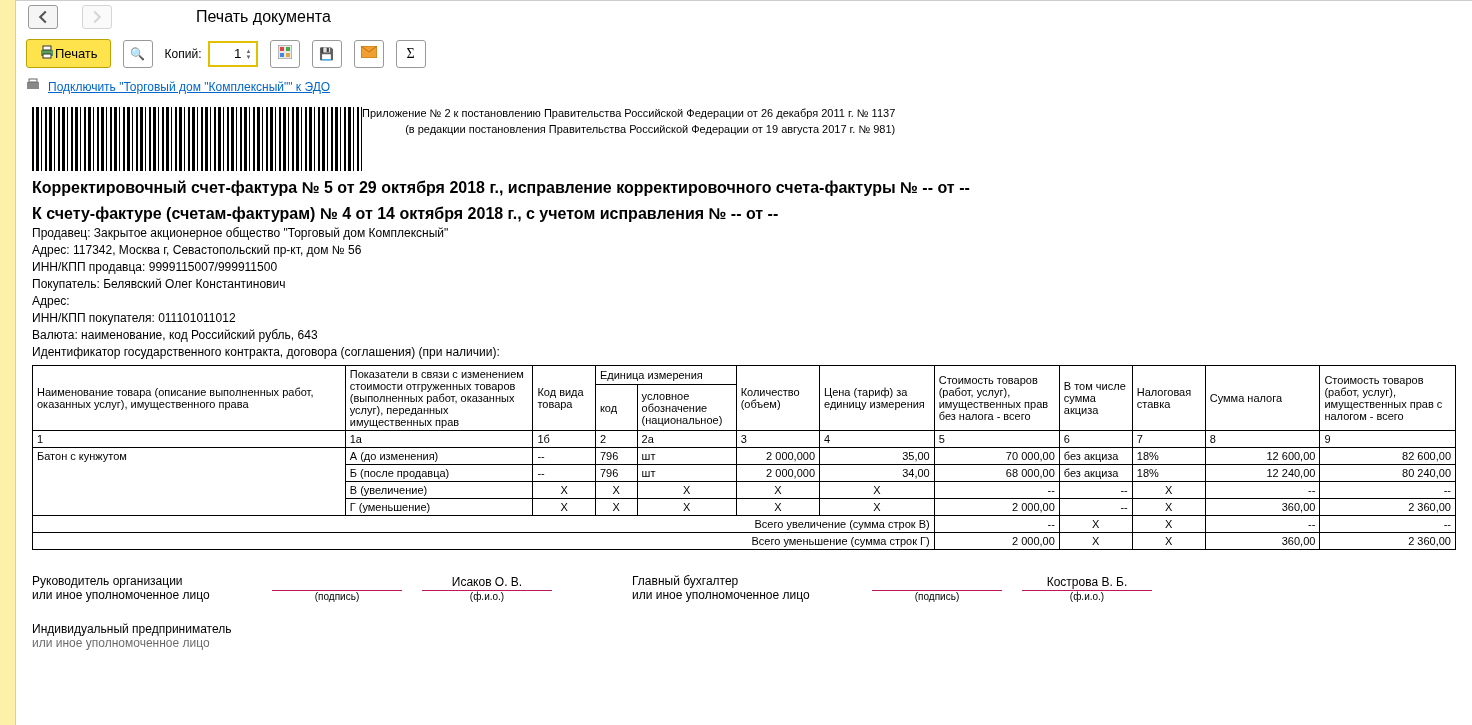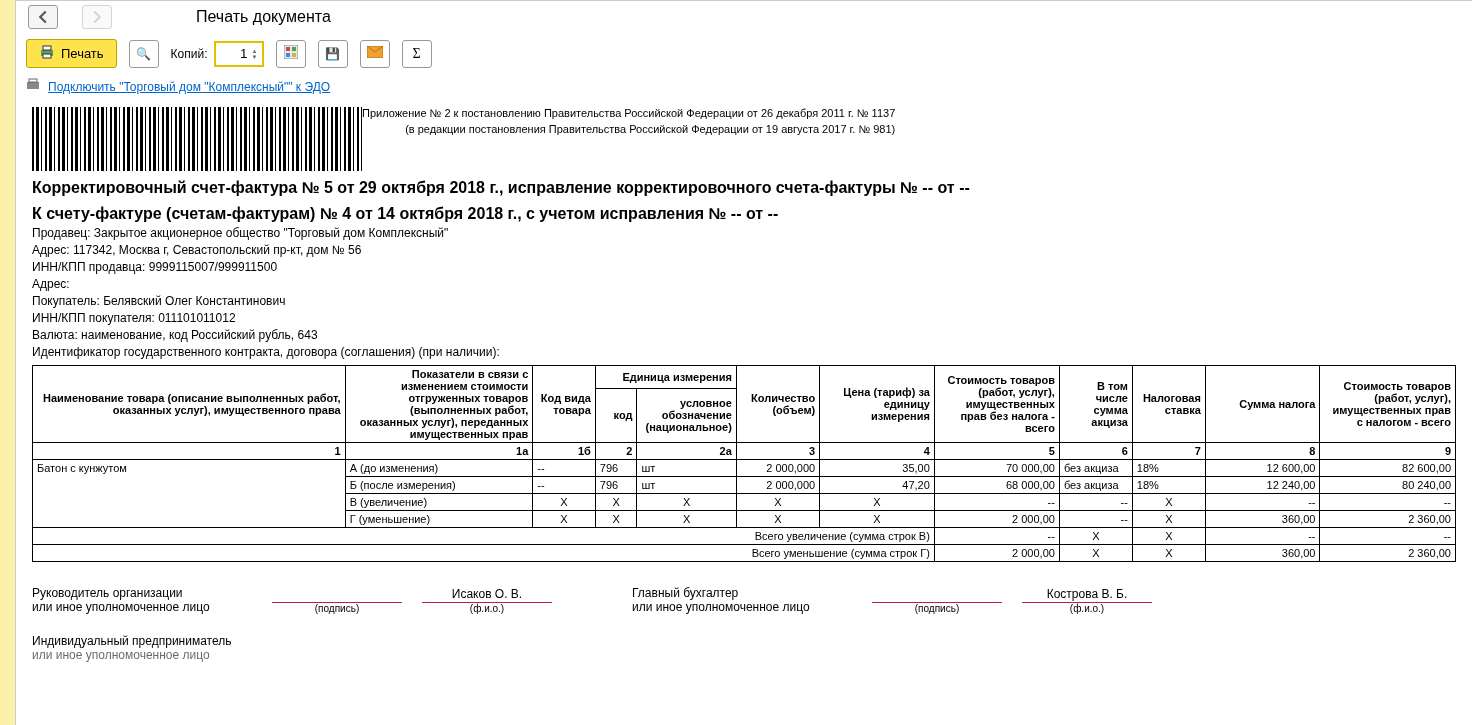--- a/index.html
+++ b/index.html
@@ -4,36 +4,36 @@
 <style>
 *{box-sizing:border-box;margin:0;padding:0}
 body{font-family:Arial,sans-serif;font-size:12px;background:#fff;color:#000}
 .app{display:flex;height:725px}
 .sidebar-stub{width:16px;background:#fdf0a8;border-right:1px solid #ccc}
 .main{flex:1;overflow:auto;border-top:1px solid #ccc}
 .topbar{display:flex;align-items:center;padding:4px 12px;gap:24px}
 .navbtn{width:30px;height:24px;border:1px solid #999;border-radius:3px;background:#f5f5f5;display:flex;align-items:center;justify-content:center;cursor:pointer}
 .title{font-size:16px;margin-left:60px}
 .toolbar{display:flex;align-items:center;padding:6px 10px;gap:12px}
-.printbtn{background:#ffe34d;border:1px solid #b8a300;border-radius:3px;padding:5px 12px;display:flex;align-items:center;gap:6px;font-size:13px;cursor:pointer}
+.printbtn{background:#ffe34d;border:1px solid #b8a300;border-radius:3px;padding:5px 12px;display:flex;align-items:center;font-size:13px;cursor:pointer}
 .iconbtn{width:30px;height:28px;border:1px solid #999;border-radius:3px;background:#fff;display:flex;align-items:center;justify-content:center;cursor:pointer}
 .copies-wrap{display:flex;align-items:center;gap:6px}
 .copies-input{width:50px;height:26px;border:2px solid #e0c000;text-align:right;padding-right:14px;position:relative}
 .copies-spin{position:absolute;right:2px;top:2px;bottom:2px;width:10px;display:flex;flex-direction:column;justify-content:center;font-size:6px;color:#666}
 .copies-container{position:relative;display:inline-block}
 .linkrow{padding:4px 10px;display:flex;align-items:center;gap:8px}
 .linkrow a{color:#0066cc;text-decoration:underline}
 .doc{padding:8px 16px}
 .header-right{text-align:right;font-size:11px;margin-bottom:4px}
 .barcode{width:330px;height:64px;background:repeating-linear-gradient(90deg,#000 0 2px,#fff 2px 4px,#000 4px 7px,#fff 7px 9px,#000 9px 10px,#fff 10px 13px)}
 .doc-title{font-weight:bold;font-size:16px;margin-top:8px}
 .info-line{margin-top:3px;font-size:12px}
 table.doc-table{border-collapse:collapse;width:100%;margin-top:6px;font-size:11px}
 table.doc-table th,table.doc-table td{border:1px solid #000;padding:2px 4px;vertical-align:middle}
-table.doc-table th{font-weight:bold;text-align:right}
+table.doc-table th{font-weight:normal;text-align:left}
 td.r{text-align:right}
 td.c{text-align:center}
 td.l{text-align:left}
 .sigs{display:flex;gap:80px;margin-top:24px;font-size:12px}
 .sigblock{display:flex;gap:20px;align-items:flex-end}
 .sig-left{width:220px}
 .sig-line{border-bottom:1px solid #be185d;width:130px;text-align:center;padding-bottom:1px}
 .sig-cap{font-size:10px;text-align:center}
 .sig-col{display:flex;flex-direction:column;align-items:center}
 .bottom-txt{margin-top:20px;font-size:12px}
@@ -117,22 +117,22 @@
       <div class="header-right">Приложение № 2 к постановлению Правительства Российской Федерации от 26 декабря 2011 г. № 1137</div>
       <div class="header-right">(в редакции постановления Правительства Российской Федерации от 19 августа 2017 г. № 981)</div>
     </div>
   </div>
 
   <div class="doc-title">Корректировочный счет-фактура № 5 от 29 октября 2018 г., исправление корректировочного счета-фактуры № -- от --</div>
   <div class="doc-title">К счету-фактуре (счетам-фактурам) № 4 от 14 октября 2018 г., с учетом исправления № -- от --</div>
   <div class="info-line">Продавец: Закрытое акционерное общество "Торговый дом Комплексный"</div>
   <div class="info-line">Адрес: 117342, Москва г, Севастопольский пр-кт, дом № 56</div>
   <div class="info-line">ИНН/КПП продавца: 9999115007/999911500</div>
+  <div class="info-line">Покупатель: Белявский Олег Константинович</div>
   <div class="info-line">Адрес:</div>
-  <div class="info-line">Покупатель: Белявский Олег Константинович</div>
   <div class="info-line">ИНН/КПП покупателя: 011101011012</div>
   <div class="info-line">Валюта: наименование, код Российский рубль, 643</div>
   <div class="info-line">Идентификатор государственного контракта, договора (соглашения) (при наличии):</div>
 
   <table class="doc-table">
     <thead>
       <tr>
         <th rowspan="2" style="width:300px">Наименование товара (описание выполненных работ, оказанных услуг), имущественного права</th>
         <th rowspan="2" style="width:180px">Показатели в связи с изменением стоимости отгруженных товаров (выполненных работ, оказанных услуг), переданных имущественных прав</th>
         <th rowspan="2" style="width:60px">Код вида товара</th>
@@ -173,26 +173,26 @@
         <td class="l">шт</td>
         <td class="r">2 000,000</td>
         <td class="r">35,00</td>
         <td class="r">70 000,00</td>
         <td class="l">без акциза</td>
         <td class="l">18%</td>
         <td class="r">12 600,00</td>
         <td class="r">82 600,00</td>
       </tr>
       <tr>
-        <td class="l">Б (после измерения)</td>
+        <td class="l">Б (после продавца)</td>
         <td class="l">--</td>
         <td class="l">796</td>
         <td class="l">шт</td>
         <td class="r">2 000,000</td>
-        <td class="r">47,20</td>
+        <td class="r">34,00</td>
         <td class="r">68 000,00</td>
         <td class="l">без акциза</td>
         <td class="l">18%</td>
         <td class="r">12 240,00</td>
         <td class="r">80 240,00</td>
       </tr>
       <tr>
         <td class="l">В (увеличение)</td>
         <td class="c">Х</td>
         <td class="c">Х</td>

